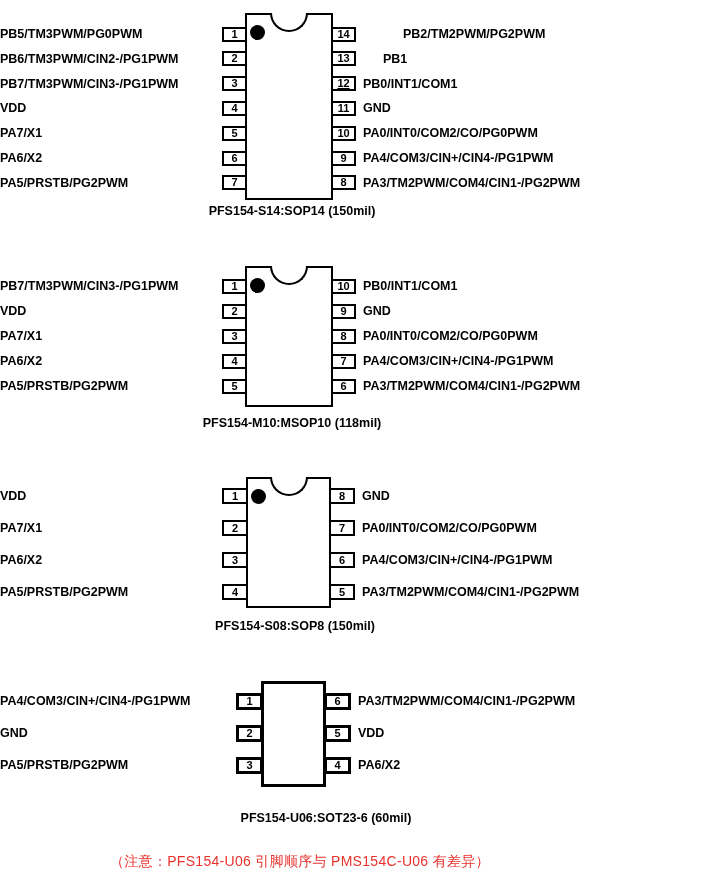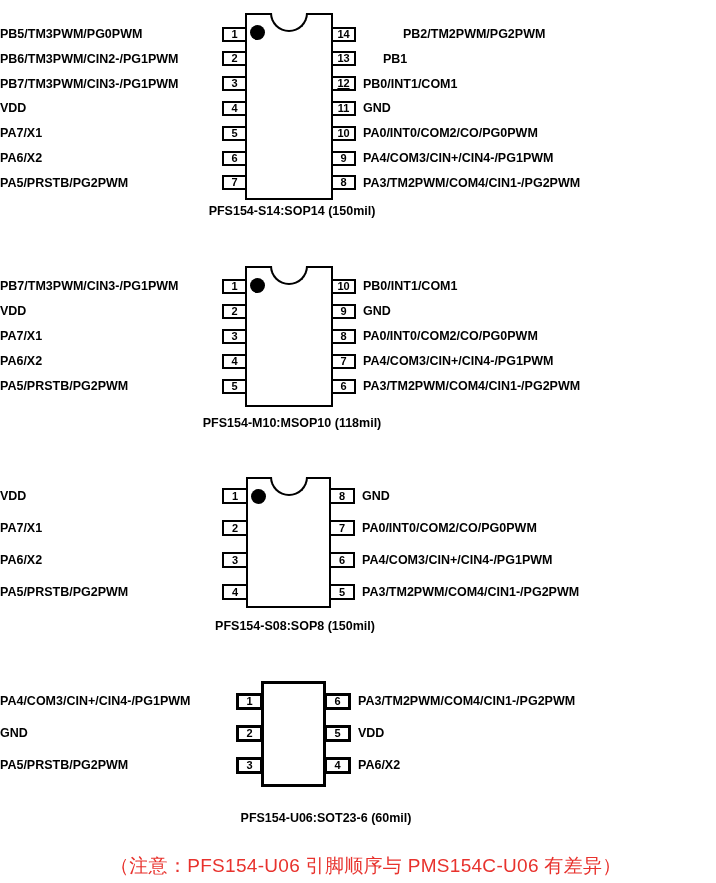--- a/index.html
+++ b/index.html
@@ -53,21 +53,21 @@
   .pin-label.left { text-align: left; }
   .caption {
     position: absolute;
     transform: translateX(-50%);
     font-weight: bold;
     font-size: 12.5px;
     white-space: nowrap;
   }
   .note {
     position: absolute;
-    font-size: 19px;
+    font-size: 14px;
     white-space: nowrap;
     letter-spacing: 0.3px;
   }
 </style>
 </head>
 <body>
 
 <div id="page">
   <div id="diagram-root">
       <div>

